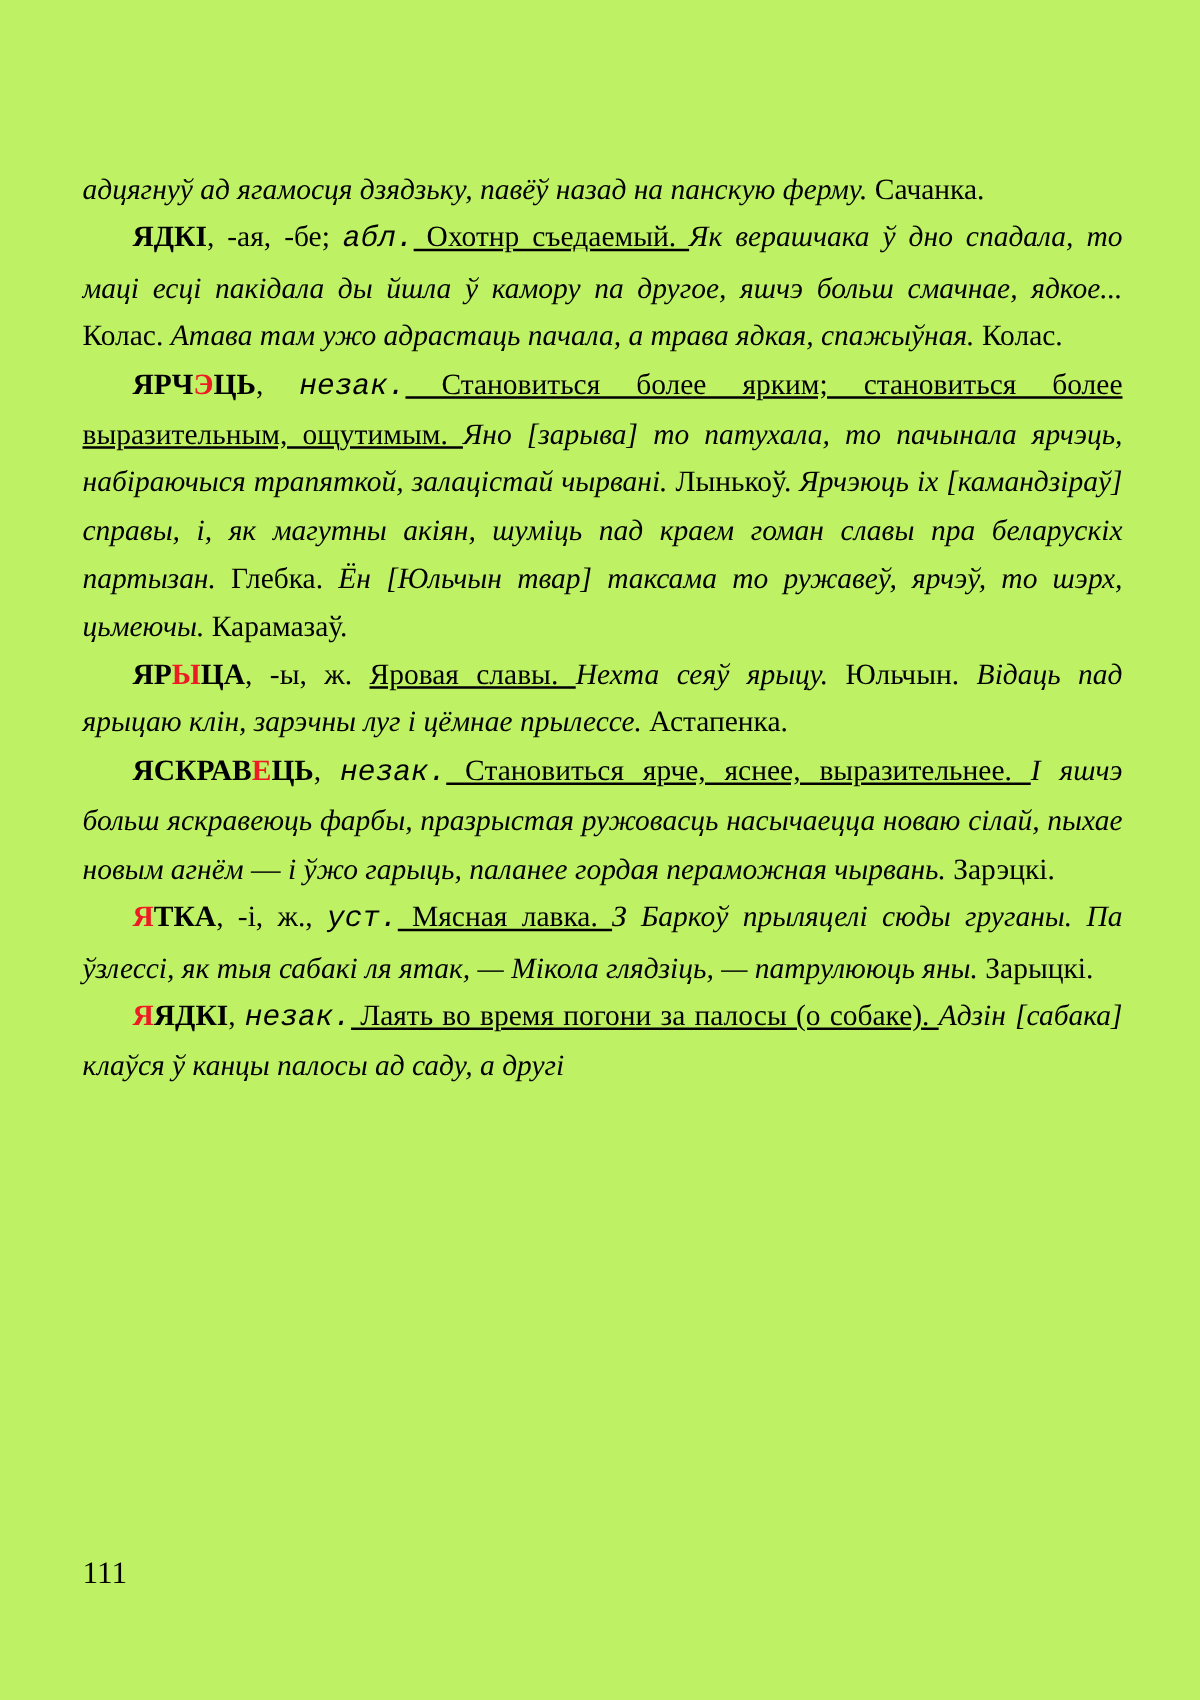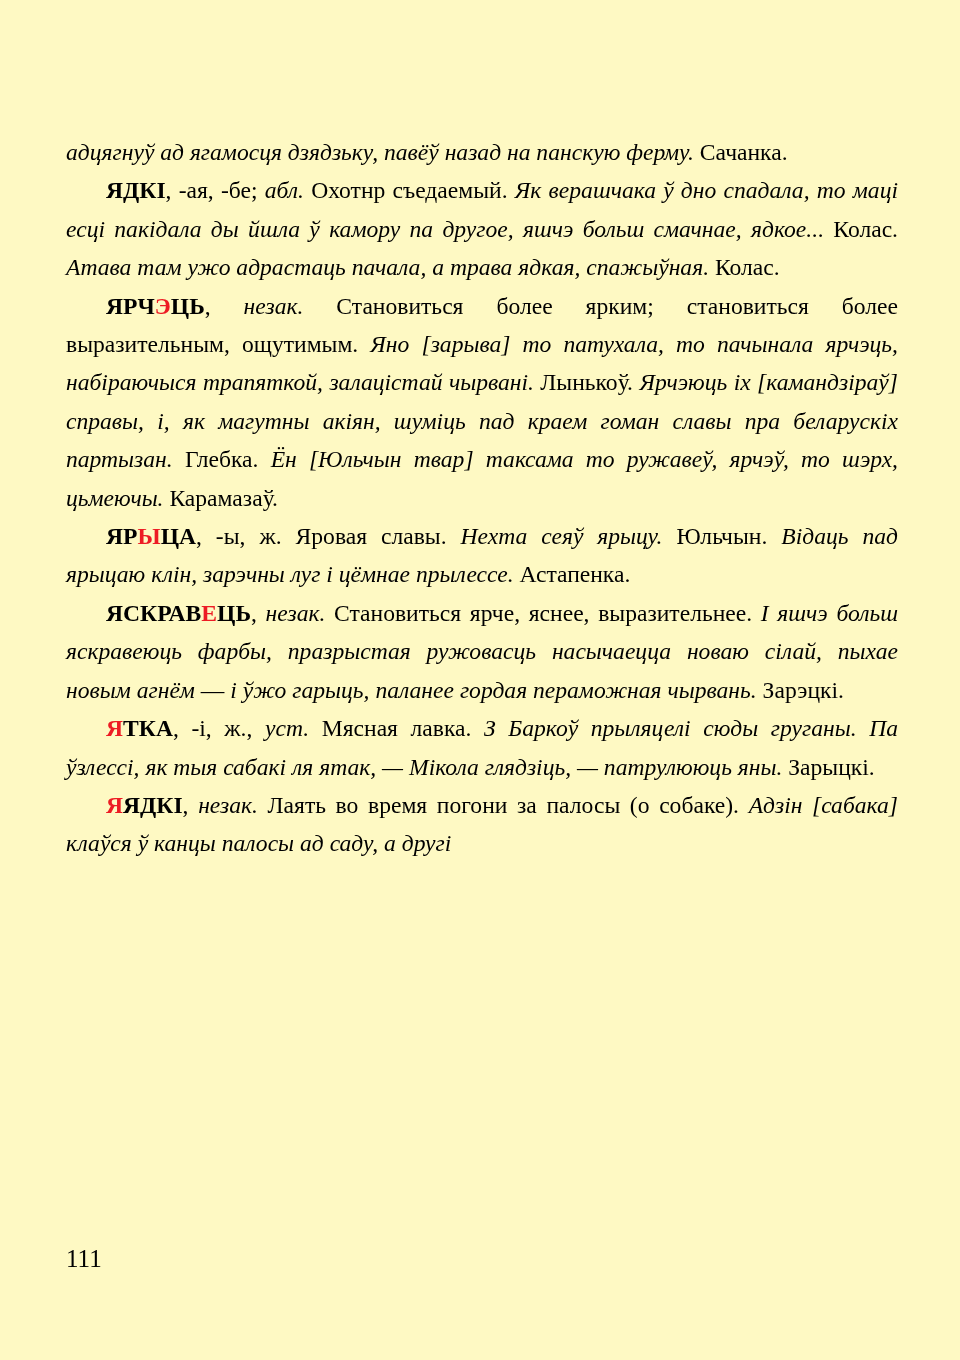--- a/index.html
+++ b/index.html
@@ -3,21 +3,21 @@
 <meta charset="utf-8">
 <style>
   html, body {
     margin: 0;
     padding: 0;
     background: #ffffff;
   }
   .page {
     width: 960px;
     height: 1360px;
-    background: #fef9c3;
+    background: #bef264;
     position: relative;
     box-sizing: border-box;
     overflow: hidden;
     font-family: "Liberation Serif", "DejaVu Serif", serif;
     color: #000000;
   }
   .text-column {
     position: absolute;
     left: 66px;
     top: 133px;
@@ -46,24 +46,26 @@
   .hw .stress {
     color: #ed1c24;
   }
   
   .rom {
     font-style: normal;
   }
   
   .lbl {
     font-style: italic;
+    font-family: Liberation Mono, monospace;
   }
   
   .def {
     font-style: normal;
+    text-decoration: underline;
   }
   
   .cit {
     font-style: italic;
   }
   
   .src {
     font-style: normal;
   }
   .page-number {

